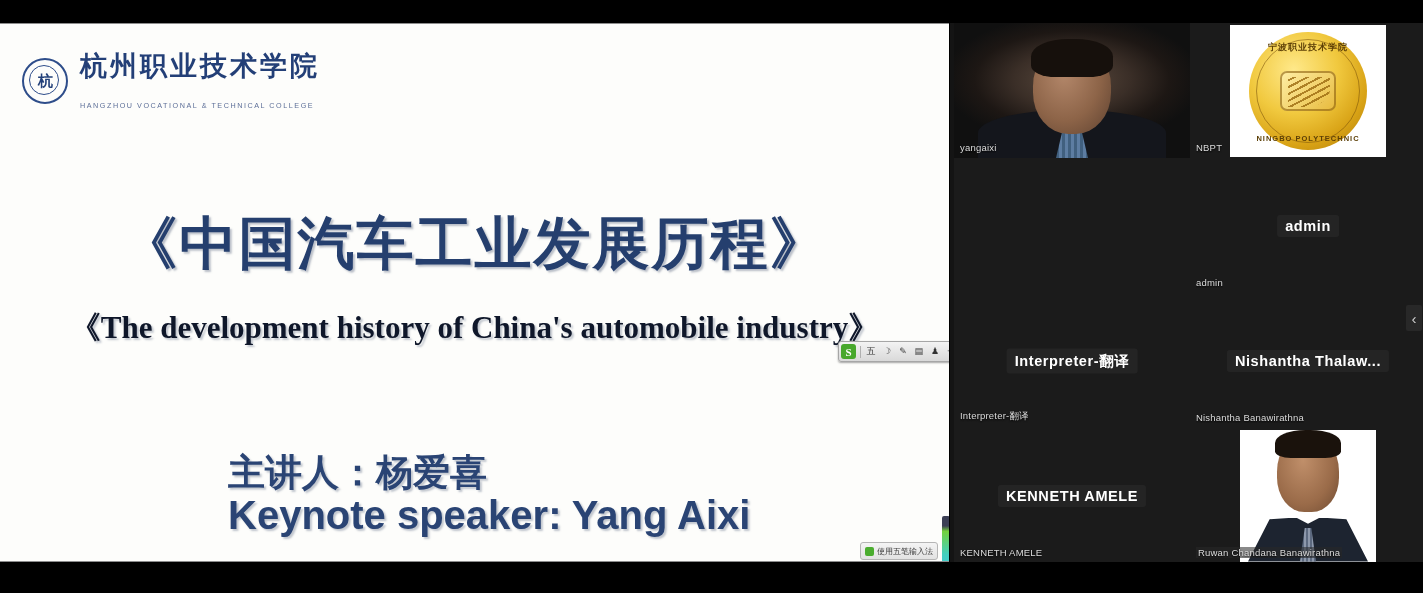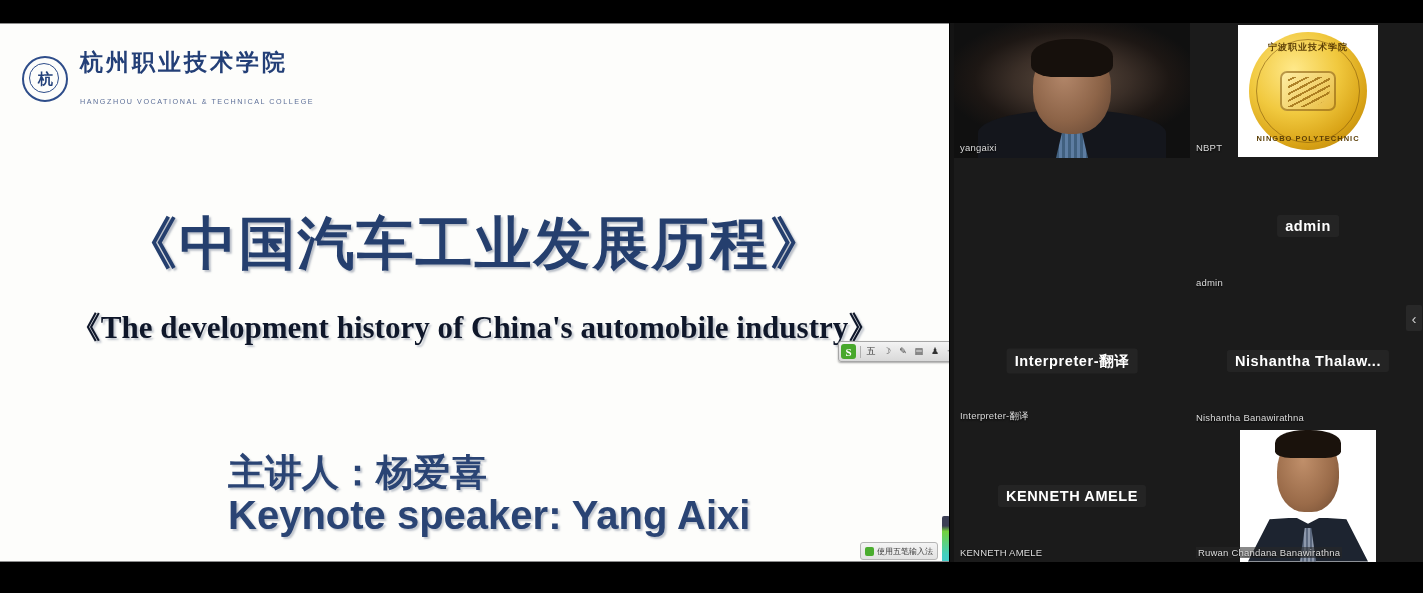--- a/index.html
+++ b/index.html
@@ -67,23 +67,23 @@
     top: 50%;
     transform: translate(-50%, -50%);
     font-size: 15px;
     font-weight: bold;
     color: #23417a;
     font-family: "Liberation Serif", serif;
     letter-spacing: -1px;
   }
   #logo-text-wrap { display: flex; flex-direction: column; }
   #logo-cn {
-    font-family: Liberation Mono, monospace;
-    font-weight: bold;
-    font-size: 23px;
+    font-family: Liberation Serif, serif;
+    font-weight: bold;
+    font-size: 27px;
     letter-spacing: 3px;
     color: #233f77;
     line-height: 1.05;
     white-space: nowrap;
   }
   #logo-en {
     font-size: 7.2px;
     letter-spacing: 1.55px;
     color: #5d6f98;
     margin-top: 21px;
@@ -290,21 +290,21 @@
     background: repeating-linear-gradient(90deg,#5d7da2 0 3px,#41607f 3px 6px);
     clip-path: polygon(35% 0, 65% 0, 82% 100%, 18% 100%);
   }
 
   
   .avatar-logo {
     position: absolute;
     left: 50%;
     top: 50%;
     transform: translate(-50%, -50%);
-    width: 140px;
+    width: 156px;
     height: 132px;
     background: #ffffff;
     display: flex;
     align-items: center;
     justify-content: center;
   }
   .gold-seal {
     width: 118px;
     height: 118px;
     border-radius: 50%;

